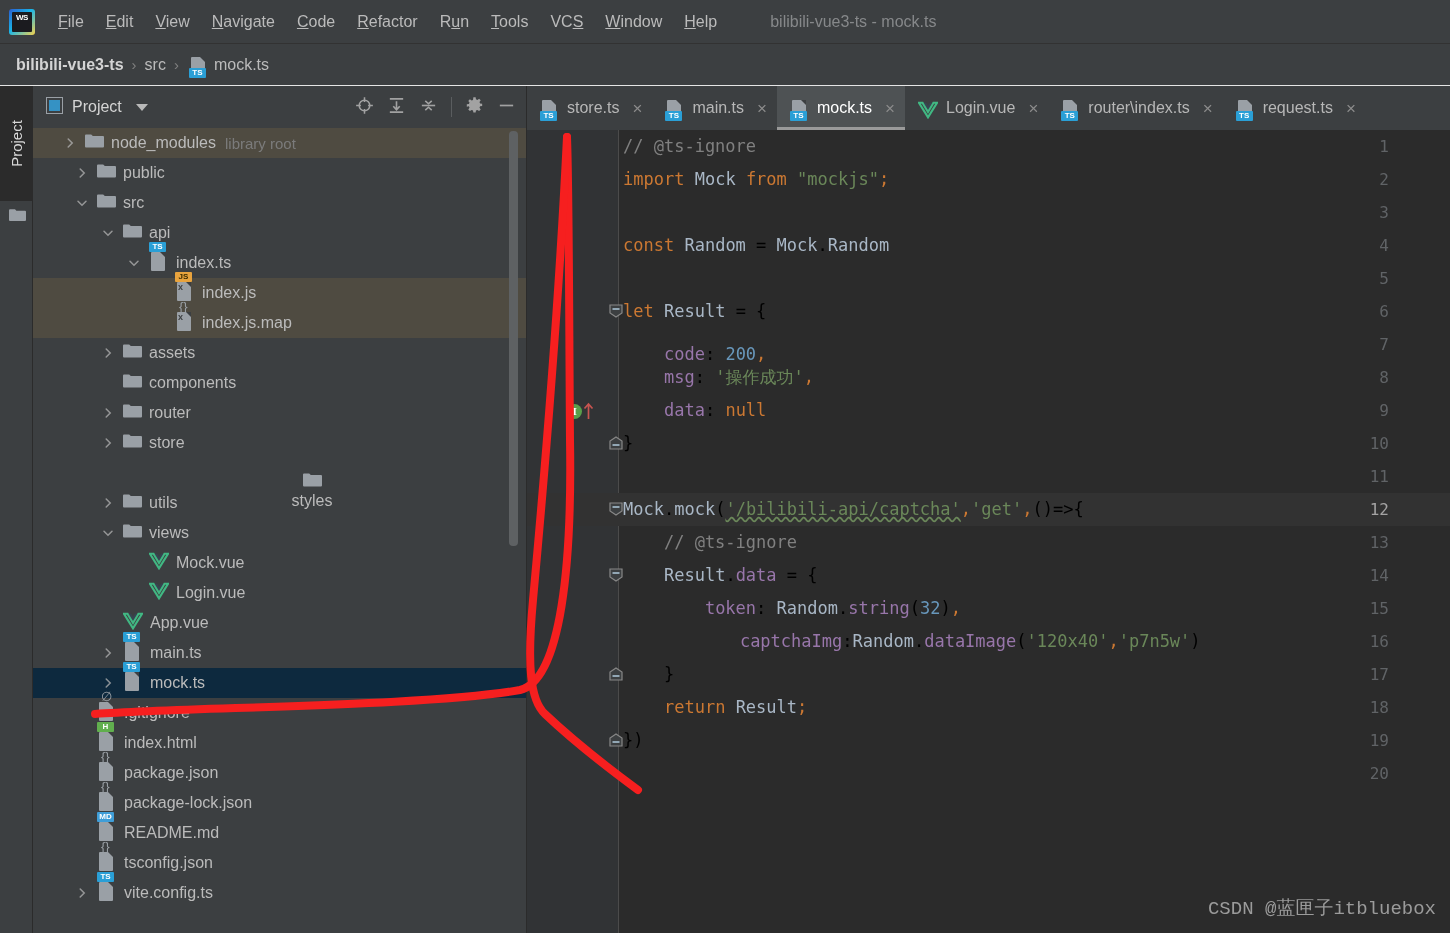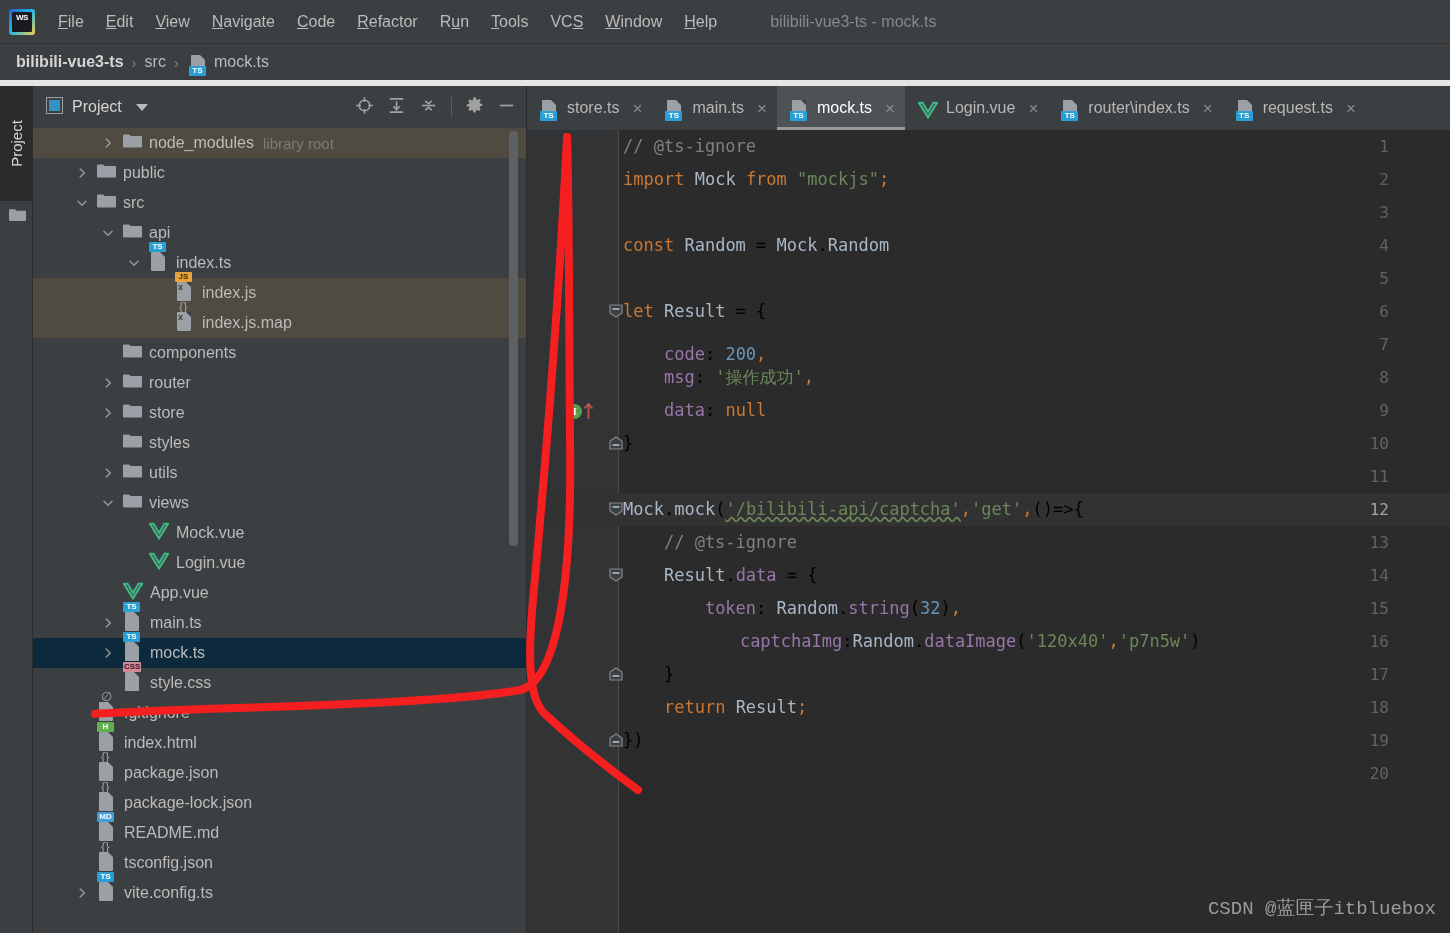--- a/index.html
+++ b/index.html
@@ -36,21 +36,21 @@
   }
   .menu-item u { text-decoration: underline; }
   .win-title {
     color: #86888a; font-size: 16px; margin-left: 42px; white-space: nowrap;
   }
 
   
   .breadcrumb {
     position: absolute; left: 0; top: 44px; width: 1450px; height: 42px;
     background: #3c3f41; display: flex; align-items: center; padding-left: 16px;
-    border-bottom: 6px solid #e5e5e5;
+    border-bottom: 1px solid #e5e5e5;
   }
   .bc-root { color: #d4d4d4; font-size: 16px; font-weight: bold; }
   .bc-sep { color: #808080; font-size: 15px; margin: 0 8px; }
   .bc-seg { color: #bbbbbb; font-size: 16px; }
 
   
   .toolstrip {
     position: absolute; left: 0; top: 86px; width: 33px; height: 847px;
     background: #3c3f41; border-right: 1px solid #2b2b2b;
   }
@@ -311,21 +311,21 @@
           </svg>
         </span>
         <span class="ico">
           <svg width="19" height="19" viewBox="0 0 20 20">
             <path d="M3 10h14" stroke="#b4b4b4" stroke-width="1.8"></path>
           </svg>
         </span>
       </span>
     </div>
     <div class="tree" id="tree">
-        <div class="row lib" style="padding-left: 68px;">
+        <div class="row lib" style="padding-left: 30px;">
           <span class="chev">
             <svg width="14" height="14" viewBox="0 0 14 14">
               <path d="M5.2 3l4 4-4 4" fill="none" stroke="#b4b4b4" stroke-width="1.5" stroke-linecap="round"></path>
             </svg>
           </span>
           <span class="folder-ico" style="margin-left: 8px;"><svg width="19" height="16" viewBox="0 0 19 16">
               <path d="M0 2.4a1 1 0 011-1h5.2L7.8 3H18a1 1 0 011 1v9.6a1 1 0 01-1 1H1a1 1 0 01-1-1z" fill="#9aa0a6"></path>
             </svg></span>
           <span class="row-label">node_modules</span>
           <span class="row-sub">library root</span>
@@ -376,20 +376,31 @@
           <span class="chev none"></span>
           <span class="file-ico" style="margin-left: 8px;"><span class="sheet"><span class="pg"></span><span class="fold"></span><span class="xmark">x</span><span class="badge js">JS</span></span></span>
           <span class="row-label">index.js</span>
         </div>
         <div class="row lib" style="padding-left: 120px;">
           <span class="chev none"></span>
           <span class="file-ico" style="margin-left: 8px;"><span class="sheet"><span class="pg"></span><span class="fold"></span><span class="xmark">x</span><span class="jcurl">{}</span></span></span>
           <span class="row-label">index.js.map</span>
         </div>
         <div class="row" style="padding-left: 68px;">
+          <span class="chev">
+            <svg width="14" height="14" viewBox="0 0 14 14">
+              <path d="M5.2 3l4 4-4 4" fill="none" stroke="#b4b4b4" stroke-width="1.5" stroke-linecap="round"></path>
+            </svg>
+          </span>
+          <span class="folder-ico" style="margin-left: 8px;"><svg width="19" height="16" viewBox="0 0 19 16">
+              <path d="M0 2.4a1 1 0 011-1h5.2L7.8 3H18a1 1 0 011 1v9.6a1 1 0 01-1 1H1a1 1 0 01-1-1z" fill="#9aa0a6"></path>
+            </svg></span>
+          <span class="row-label">assets</span>
+        </div>
+        <div class="row" style="padding-left: 68px;">
           <span class="chev none"></span>
           <span class="folder-ico" style="margin-left: 8px;"><svg width="19" height="16" viewBox="0 0 19 16">
               <path d="M0 2.4a1 1 0 011-1h5.2L7.8 3H18a1 1 0 011 1v9.6a1 1 0 01-1 1H1a1 1 0 01-1-1z" fill="#9aa0a6"></path>
             </svg></span>
           <span class="row-label">components</span>
         </div>
         <div class="row" style="padding-left: 68px;">
           <span class="chev">
             <svg width="14" height="14" viewBox="0 0 14 14">
               <path d="M5.2 3l4 4-4 4" fill="none" stroke="#b4b4b4" stroke-width="1.5" stroke-linecap="round"></path>
@@ -404,21 +415,21 @@
           <span class="chev">
             <svg width="14" height="14" viewBox="0 0 14 14">
               <path d="M5.2 3l4 4-4 4" fill="none" stroke="#b4b4b4" stroke-width="1.5" stroke-linecap="round"></path>
             </svg>
           </span>
           <span class="folder-ico" style="margin-left: 8px;"><svg width="19" height="16" viewBox="0 0 19 16">
               <path d="M0 2.4a1 1 0 011-1h5.2L7.8 3H18a1 1 0 011 1v9.6a1 1 0 01-1 1H1a1 1 0 01-1-1z" fill="#9aa0a6"></path>
             </svg></span>
           <span class="row-label">store</span>
         </div>
-        <div class="row" style="padding-left: 68px;">
+        <div class="row" style="padding-left: 68px; flex-direction: column;">
           <span class="chev none"></span>
           <span class="folder-ico" style="margin-left: 8px;"><svg width="19" height="16" viewBox="0 0 19 16">
               <path d="M0 2.4a1 1 0 011-1h5.2L7.8 3H18a1 1 0 011 1v9.6a1 1 0 01-1 1H1a1 1 0 01-1-1z" fill="#9aa0a6"></path>
             </svg></span>
           <span class="row-label">styles</span>
         </div>
         <div class="row" style="padding-left: 68px;">
           <span class="chev">
             <svg width="14" height="14" viewBox="0 0 14 14">
               <path d="M5.2 3l4 4-4 4" fill="none" stroke="#b4b4b4" stroke-width="1.5" stroke-linecap="round"></path>
@@ -474,25 +485,20 @@
           <span class="row-label">main.ts</span>
         </div>
         <div class="row sel-dark" style="padding-left: 68px;">
           <span class="chev">
             <svg width="14" height="14" viewBox="0 0 14 14">
               <path d="M5.2 3l4 4-4 4" fill="none" stroke="#b4b4b4" stroke-width="1.5" stroke-linecap="round"></path>
             </svg>
           </span>
           <span class="file-ico" style="margin-left: 8px;"><span class="sheet"><span class="pg"></span><span class="fold"></span><span class="badge ts">TS</span></span></span>
           <span class="row-label">mock.ts</span>
-        </div>
-        <div class="row" style="padding-left: 68px;">
-          <span class="chev none"></span>
-          <span class="file-ico" style="margin-left: 8px;"><span class="sheet"><span class="pg"></span><span class="fold"></span><span class="badge css">CSS</span></span></span>
-          <span class="row-label">style.css</span>
         </div>
         <div class="row" style="padding-left: 42px;">
           <span class="chev none"></span>
           <span class="file-ico" style="margin-left: 8px;"><span class="sheet"><span class="pg"></span><span class="fold"></span><span class="jcurl">∅</span></span></span>
           <span class="row-label">.gitignore</span>
         </div>
         <div class="row" style="padding-left: 42px;">
           <span class="chev none"></span>
           <span class="file-ico" style="margin-left: 8px;"><span class="sheet"><span class="pg"></span><span class="fold"></span><span class="badge h">H</span></span></span>
           <span class="row-label">index.html</span>

